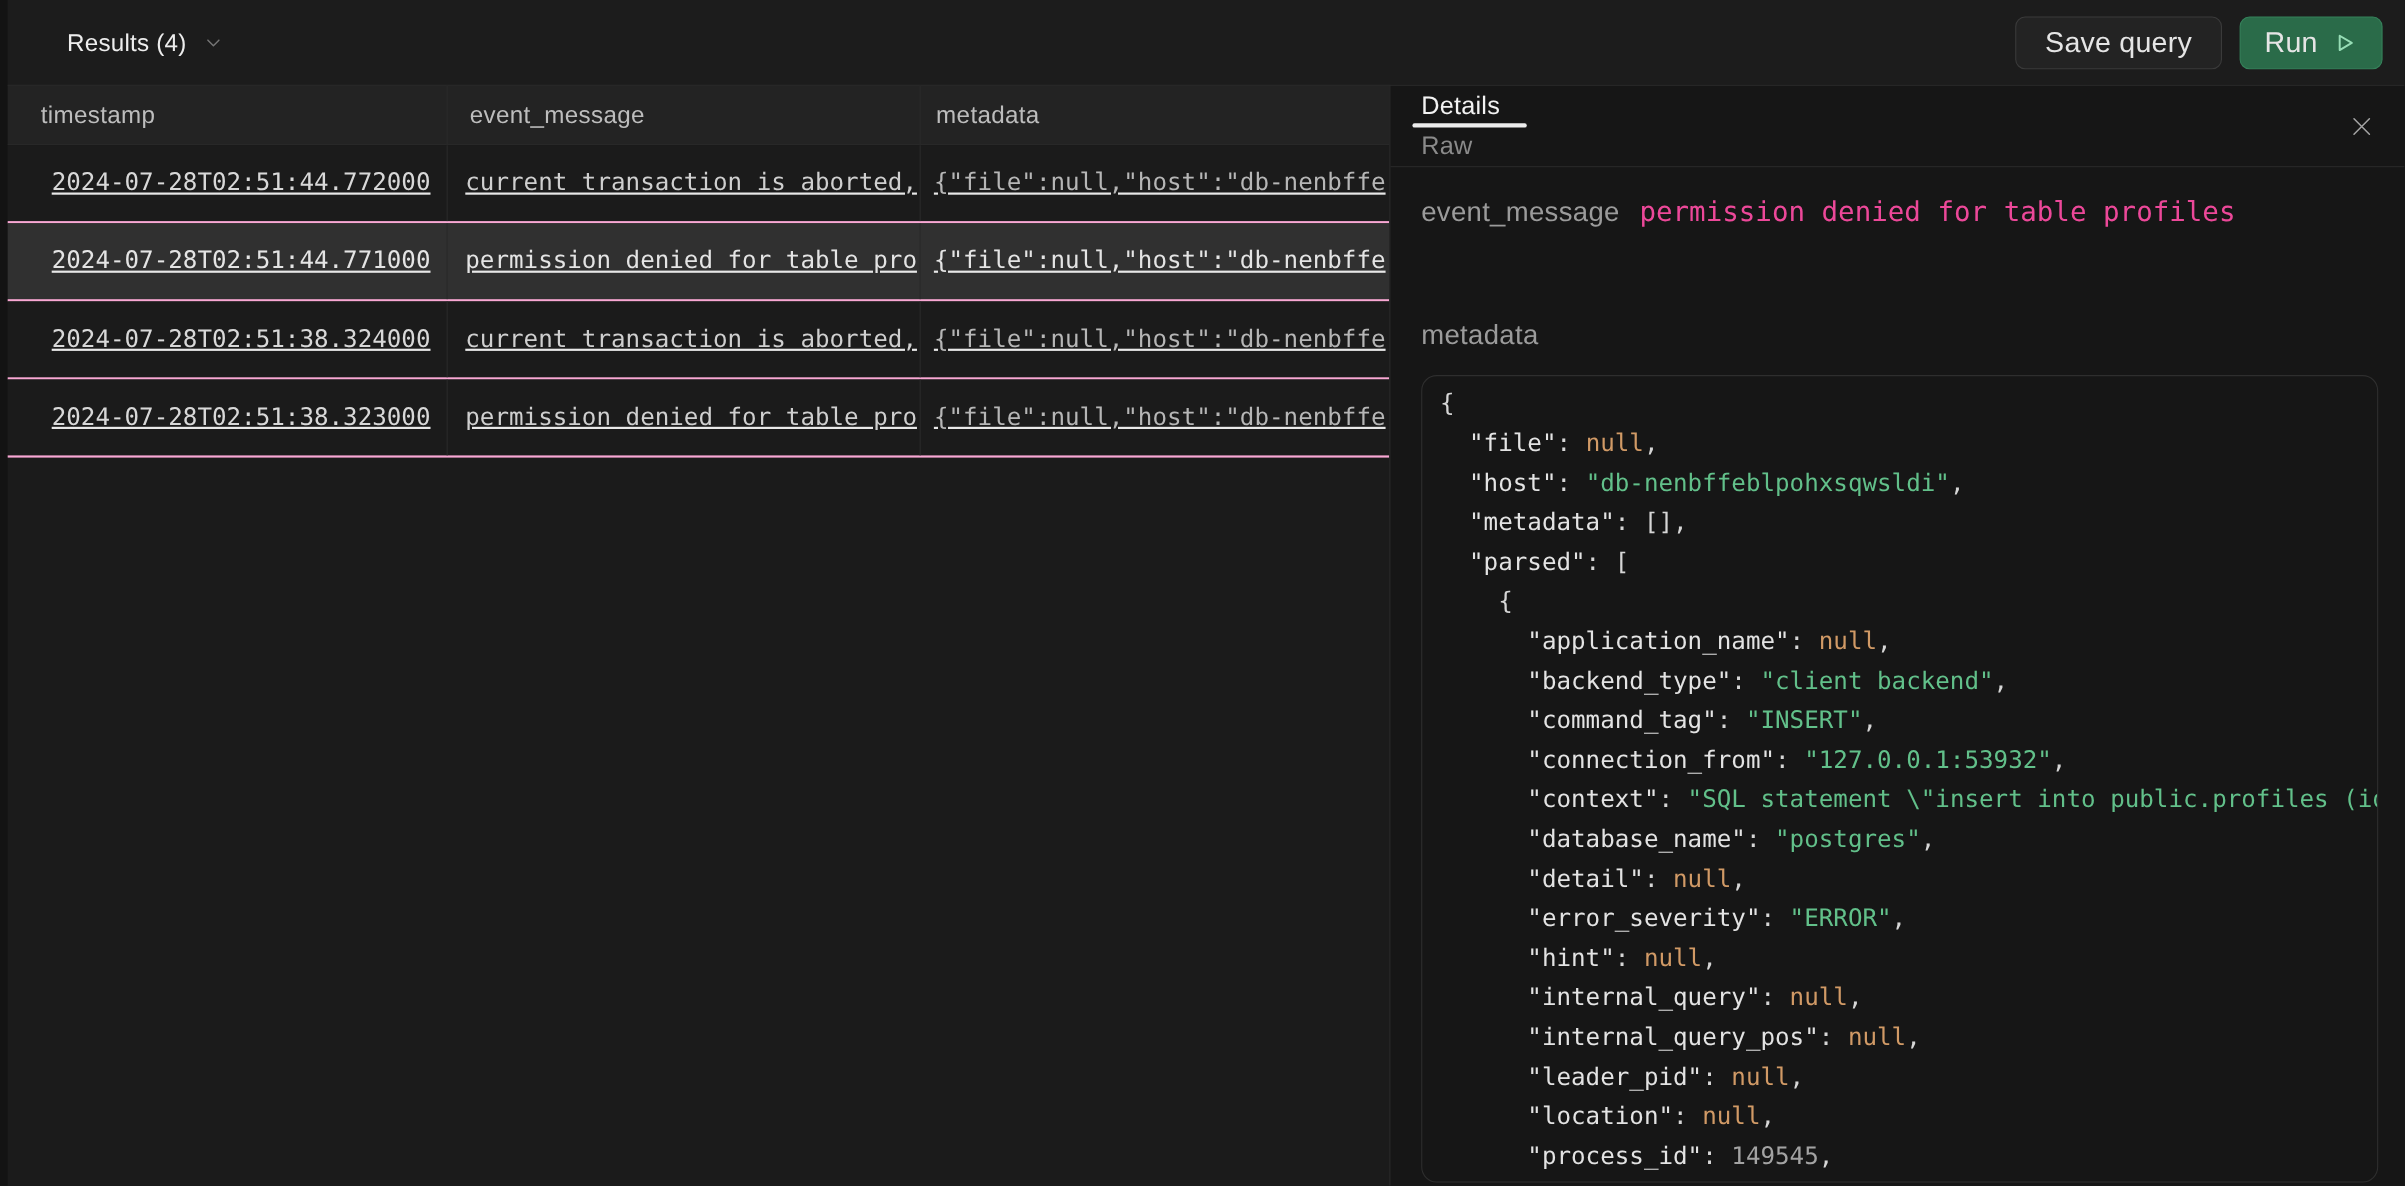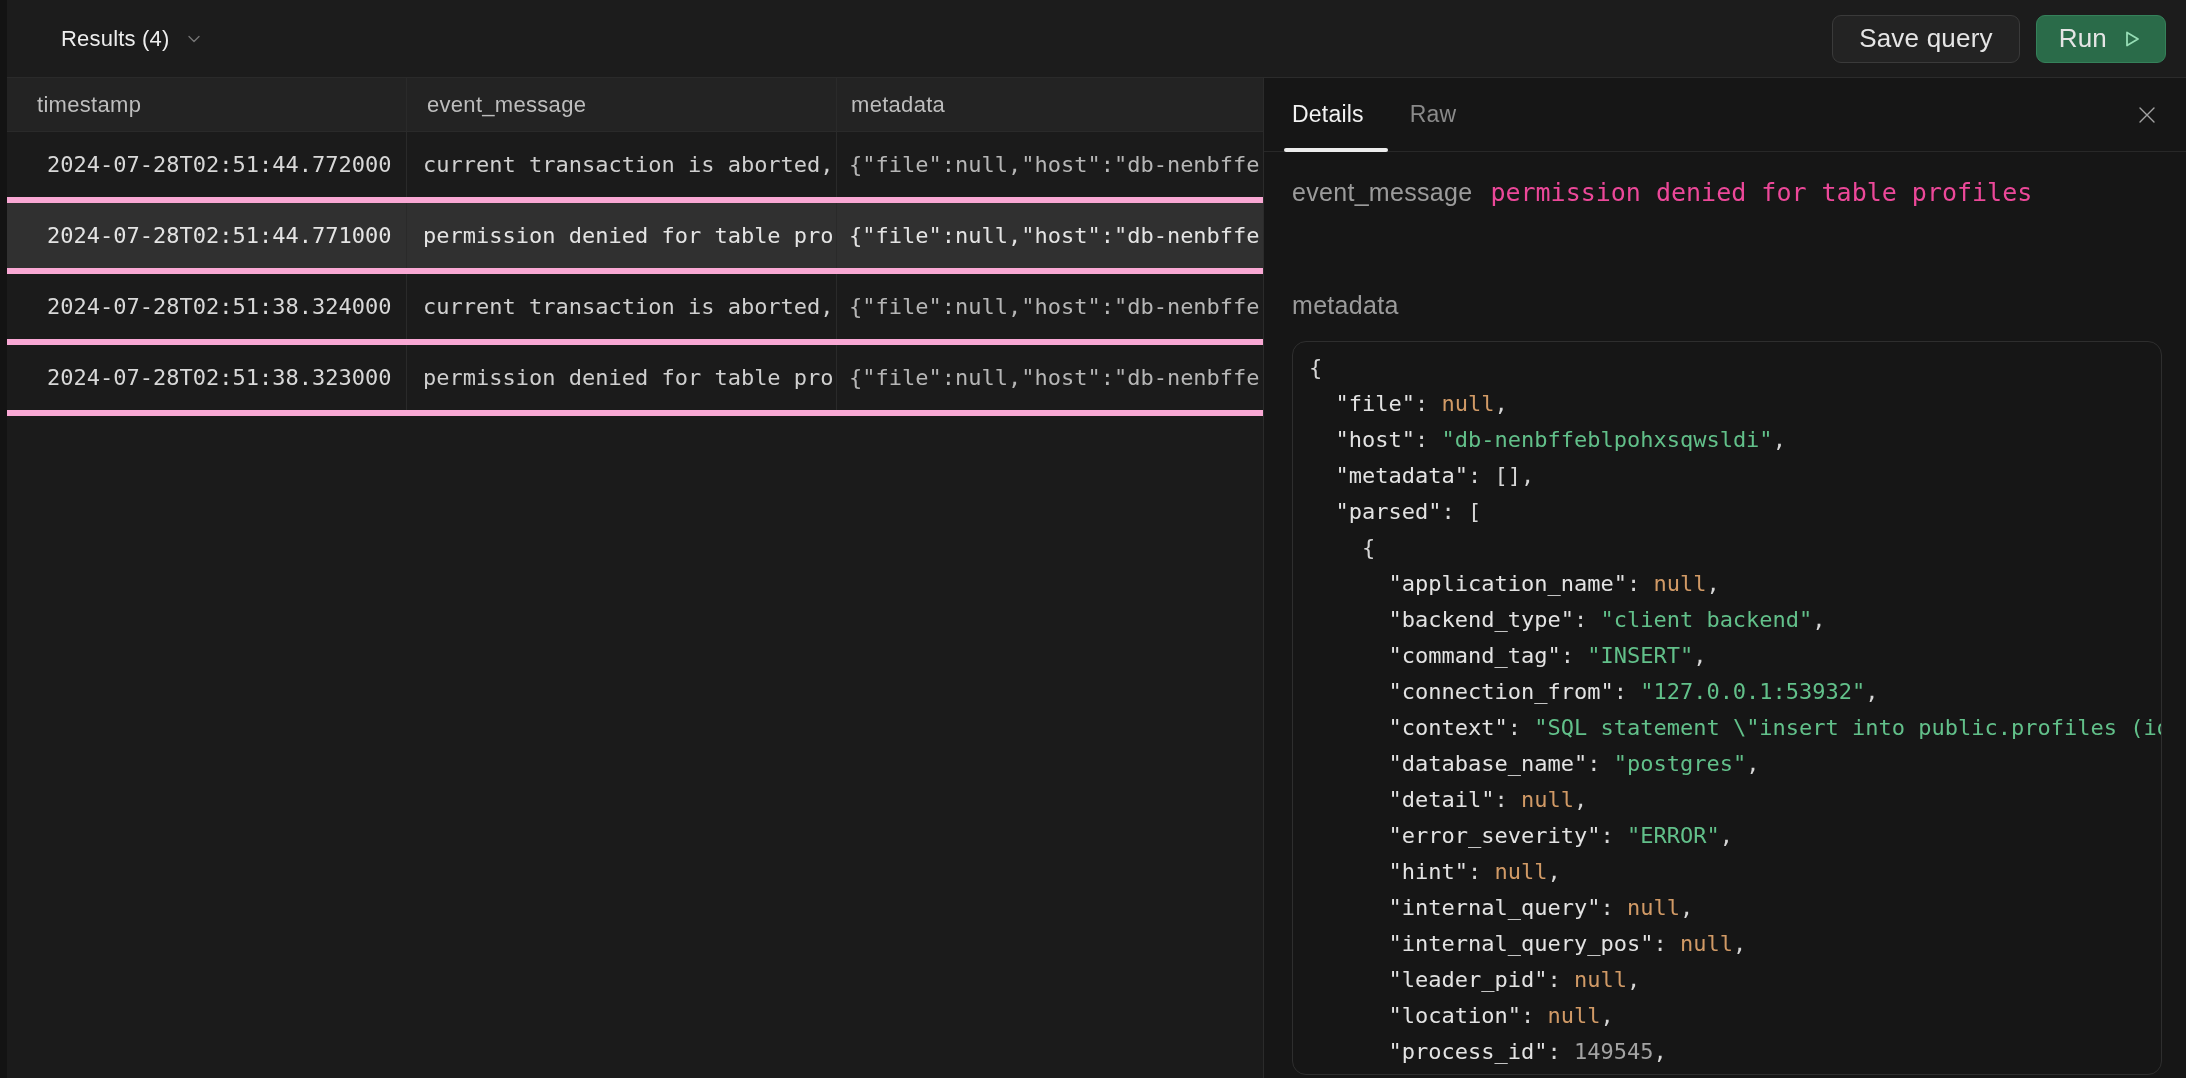--- a/index.html
+++ b/index.html
@@ -41,40 +41,40 @@
   }
   .th {
     display:flex; align-items:center; font-size:22px; color:#bdbdbd;
     letter-spacing:.3px; overflow:hidden; white-space:nowrap;
   }
   .col1 { width:400px; padding-left:30px; border-right:1px solid #2a2a2a; flex:none; }
   .col2 { width:430px; padding-left:20px; border-right:1px solid #2a2a2a; flex:none; }
   .col3 { flex:1; padding-left:14px; }
   .trow {
     display:flex; height:71px; background:#1b1b1b;
-    border-bottom:6px solid #f9a8d4; cursor:pointer;
+    border-bottom:2px solid #f9a8d4; cursor:pointer;text-decoration:underline;
   }
   .trow.selected { background:#303030; }
   .td {
     display:flex; align-items:center; font-size:22px; color:#cfcfcf;
     white-space:nowrap; overflow:hidden;
   }
   .td.col1 { padding-left:40px; color:#d8d8d8; }
   .td.col2 { padding-left:16px;text-align:center; }
   .td.col3 { padding-left:12px; color:#b6b6b6; }
   .trow.selected .td { color:#e4e4e4; }
 
   
   .panel {
     position:absolute; left:1263px; top:77px; right:0; bottom:0;
     background:#161616; border-left:1px solid #2b2b2b; border-top:1px solid #2b2b2b;
   }
   .tabbar {
     position:relative; height:74px; display:flex; align-items:flex-start;
-    padding-left:28px; border-bottom:1px solid #282828;
+    padding-left:28px; border-bottom:1px solid #282828;flex-direction:column;
   }
   .tab {
     position:relative; height:100%; display:flex; align-items:center;
     padding-right:6px; margin-right:40px; font-size:23px; cursor:pointer;
     color:#8a8a8a; letter-spacing:.2px;
   }
   .tab.active { color:#f2f2f2; }
   .tab.active::after {
     content:""; position:absolute; left:-8px; right:-18px; bottom:-1px;
     height:4px; background:#ececec; border-radius:2px;

